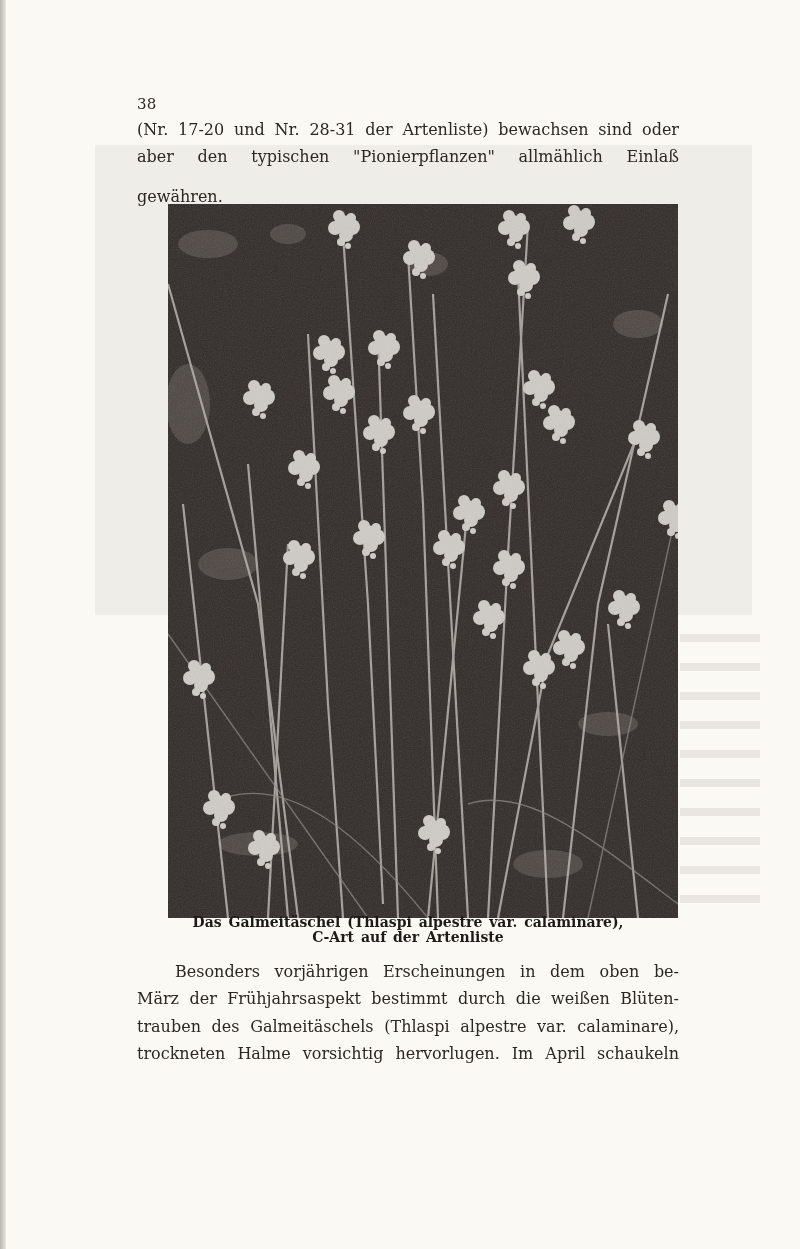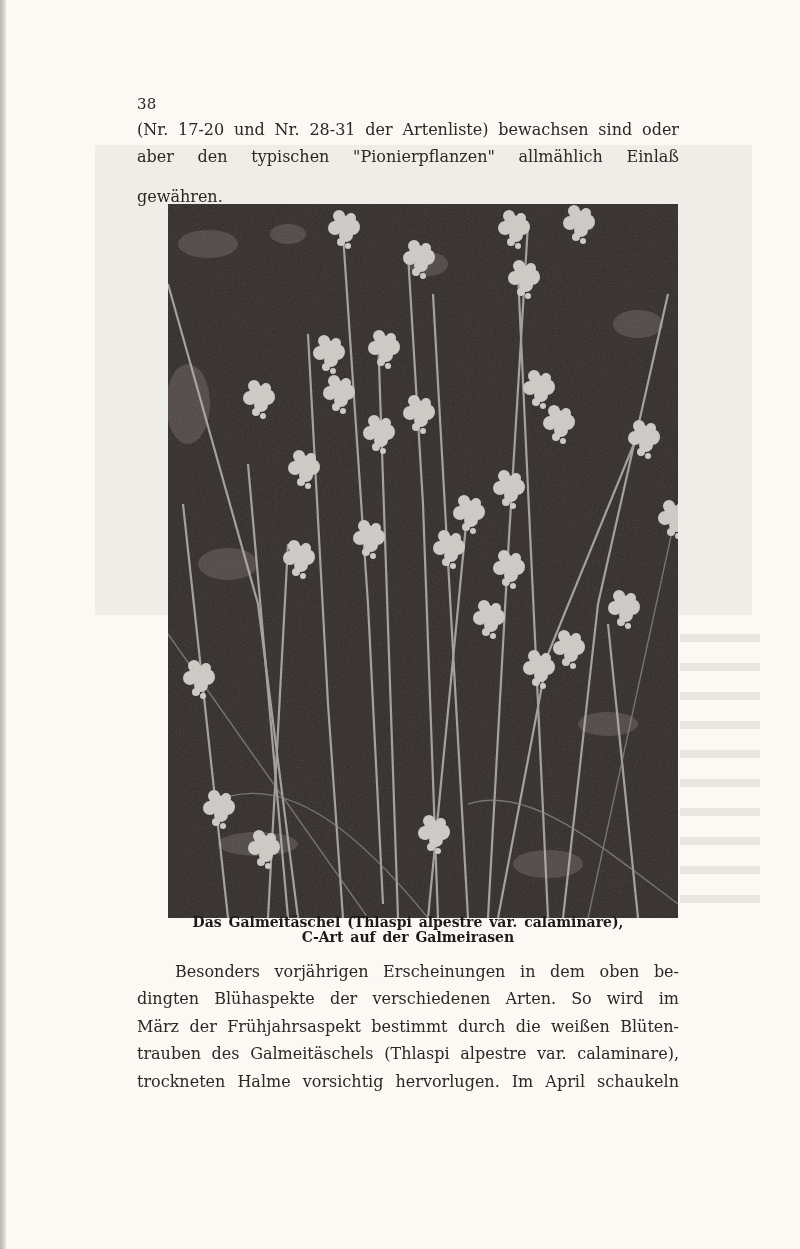--- a/index.html
+++ b/index.html
@@ -155,22 +155,21 @@
       <use href="#cluster" x="95" y="640"></use>
       <use href="#cluster" x="265" y="625"></use>
       <use href="#cluster" x="505" y="310"></use>
     </g>
     <rect width="510" height="714" filter="url(#grain)"></rect>
   </svg>
 </div>
 
 <div class="caption">
   <div>Das Galmeitäschel (Thlaspi alpestre var. calaminare),</div>
-  <div>C-Art auf der Galmeirasen</div>
+  <div>C-Art auf der Artenliste</div>
 </div>
 
 <div class="text-block para-bottom">
   <span class="line indent">Besonders vorjährigen Erscheinungen in dem oben be-</span>
-  <span class="line">dingten Blühaspekte der verschiedenen Arten. So wird im</span>
   <span class="line">März der Frühjahrsaspekt bestimmt durch die weißen Blüten-</span>
   <span class="line">trauben des Galmeitäschels (Thlaspi alpestre var. calaminare),</span>
   <span class="line">trockneten Halme vorsichtig hervorlugen. Im April schaukeln</span>
 </div>
 
 </body></html>

